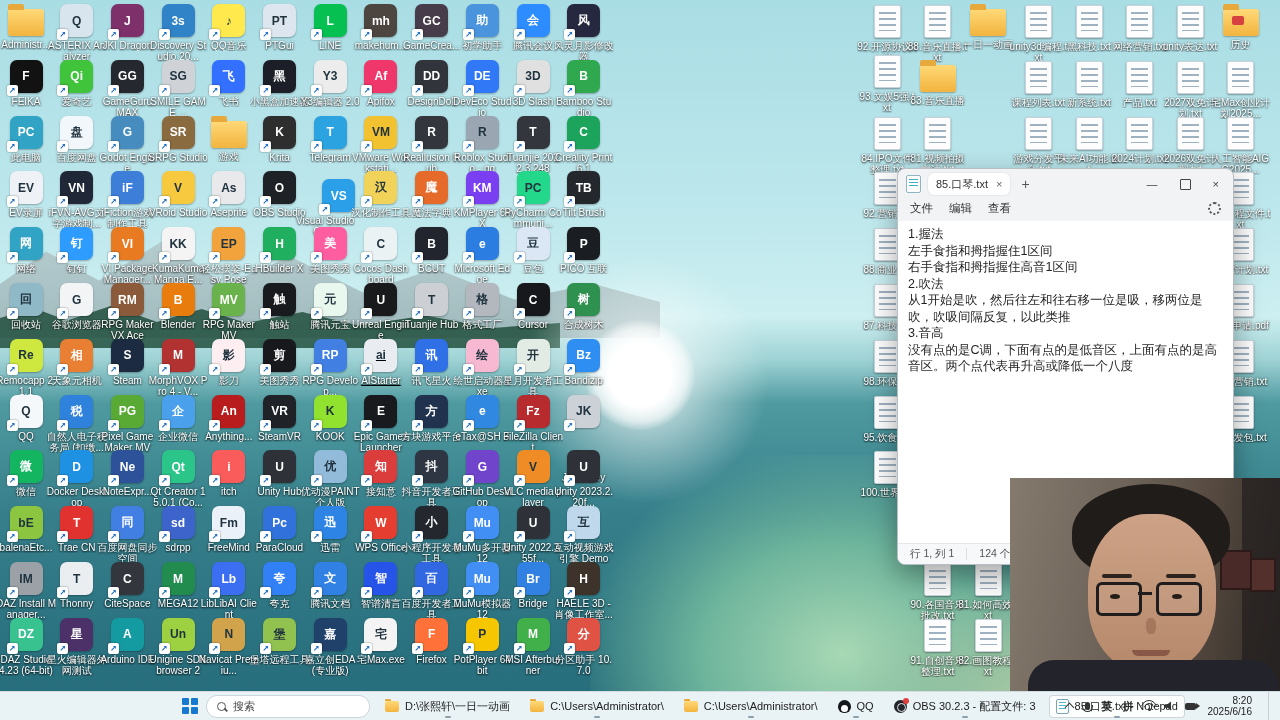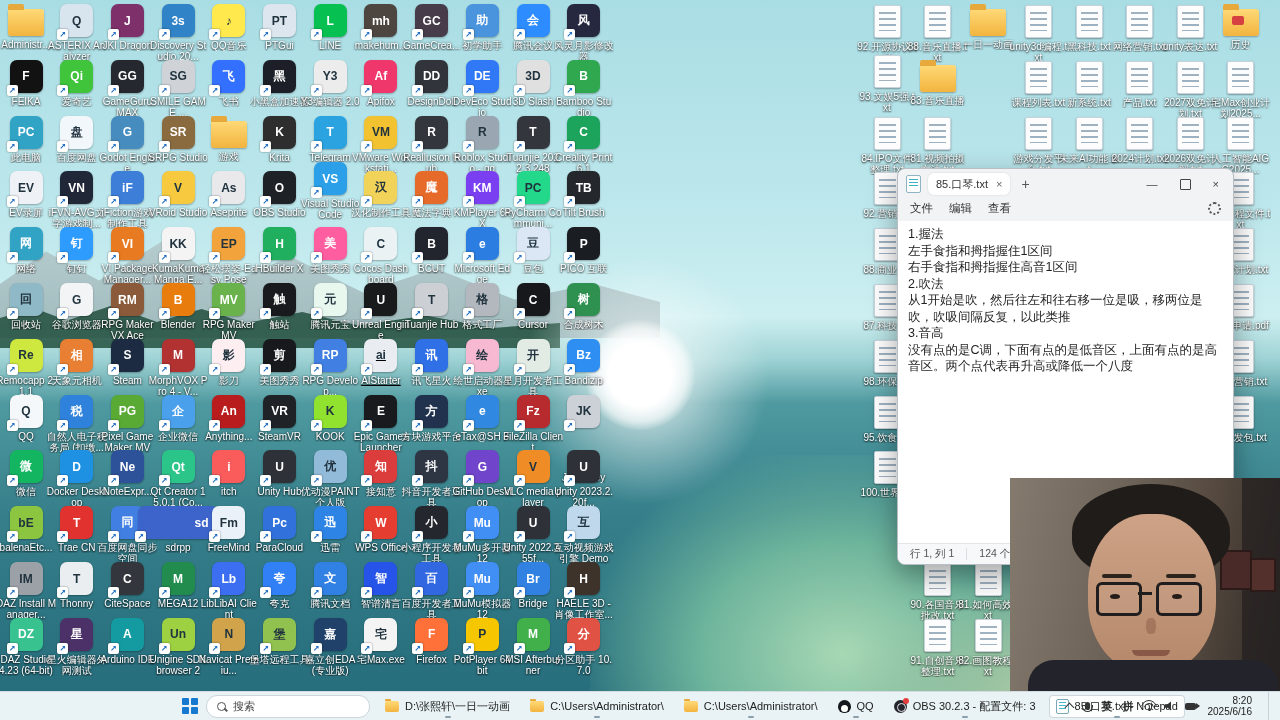--- a/index.html
+++ b/index.html
@@ -285,21 +285,21 @@
         <div class="lbl">VRoid Studio</div>
       </div>
       <div class="cell" style="left: 203.8px; top: 171.4px;">
         <div class="tile" style="background: rgb(233, 233, 236); color: rgb(33, 51, 63);">As<span class="sc">↗</span></div>
         <div class="lbl">Aseprite</div>
       </div>
       <div class="cell" style="left: 254.5px; top: 171.4px;">
         <div class="tile" style="background: rgb(30, 33, 38); color: rgb(255, 255, 255);">O<span class="sc">↗</span></div>
         <div class="lbl">OBS Studio</div>
       </div>
-      <div class="cell" style="left: 305.2px; top: 162px;">
+      <div class="cell" style="left: 305.2px; top: 179px; align-items: flex-end;">
         <div class="tile" style="background: rgb(43, 160, 232); color: rgb(255, 255, 255);">VS<span class="sc">↗</span></div>
         <div class="lbl">Visual Studio Code</div>
       </div>
       <div class="cell" style="left: 355.9px; top: 171.4px;">
         <div class="tile" style="background: rgb(242, 211, 90); color: rgb(33, 51, 63);">汉<span class="sc">↗</span></div>
         <div class="lbl">汉化制作工具</div>
       </div>
       <div class="cell" style="left: 406.6px; top: 171.4px;">
         <div class="tile" style="background: rgb(230, 107, 42); color: rgb(255, 255, 255);">魔<span class="sc">↗</span></div>
         <div class="lbl">魔法字典</div>
@@ -562,21 +562,21 @@
       </div>
       <div class="cell" style="left: 51.7px; top: 506.2px;">
         <div class="tile" style="background: rgb(226, 50, 48); color: rgb(255, 255, 255);">T<span class="sc">↗</span></div>
         <div class="lbl">Trae CN</div>
       </div>
       <div class="cell" style="left: 102.4px; top: 506.2px;">
         <div class="tile" style="background: rgb(65, 128, 226); color: rgb(255, 255, 255);">同<span class="sc">↗</span></div>
         <div class="lbl">百度网盘同步空间</div>
       </div>
       <div class="cell" style="left: 153.1px; top: 506.2px;">
-        <div class="tile" style="background: rgb(61, 100, 203); color: rgb(255, 255, 255); padding-left: 47px;">sd<span class="sc">↗</span></div>
+        <div class="tile" style="background: rgb(61, 100, 203); color: rgb(255, 255, 255);">sd<span class="sc">↗</span></div>
         <div class="lbl">sdrpp</div>
       </div>
       <div class="cell" style="left: 203.8px; top: 506.2px;">
         <div class="tile" style="background: rgb(234, 241, 248); color: rgb(33, 51, 63);">Fm<span class="sc">↗</span></div>
         <div class="lbl">FreeMind</div>
       </div>
       <div class="cell" style="left: 254.5px; top: 506.2px;">
         <div class="tile" style="background: rgb(48, 113, 219); color: rgb(255, 255, 255);">Pc<span class="sc">↗</span></div>
         <div class="lbl">ParaCloud</div>
       </div>

